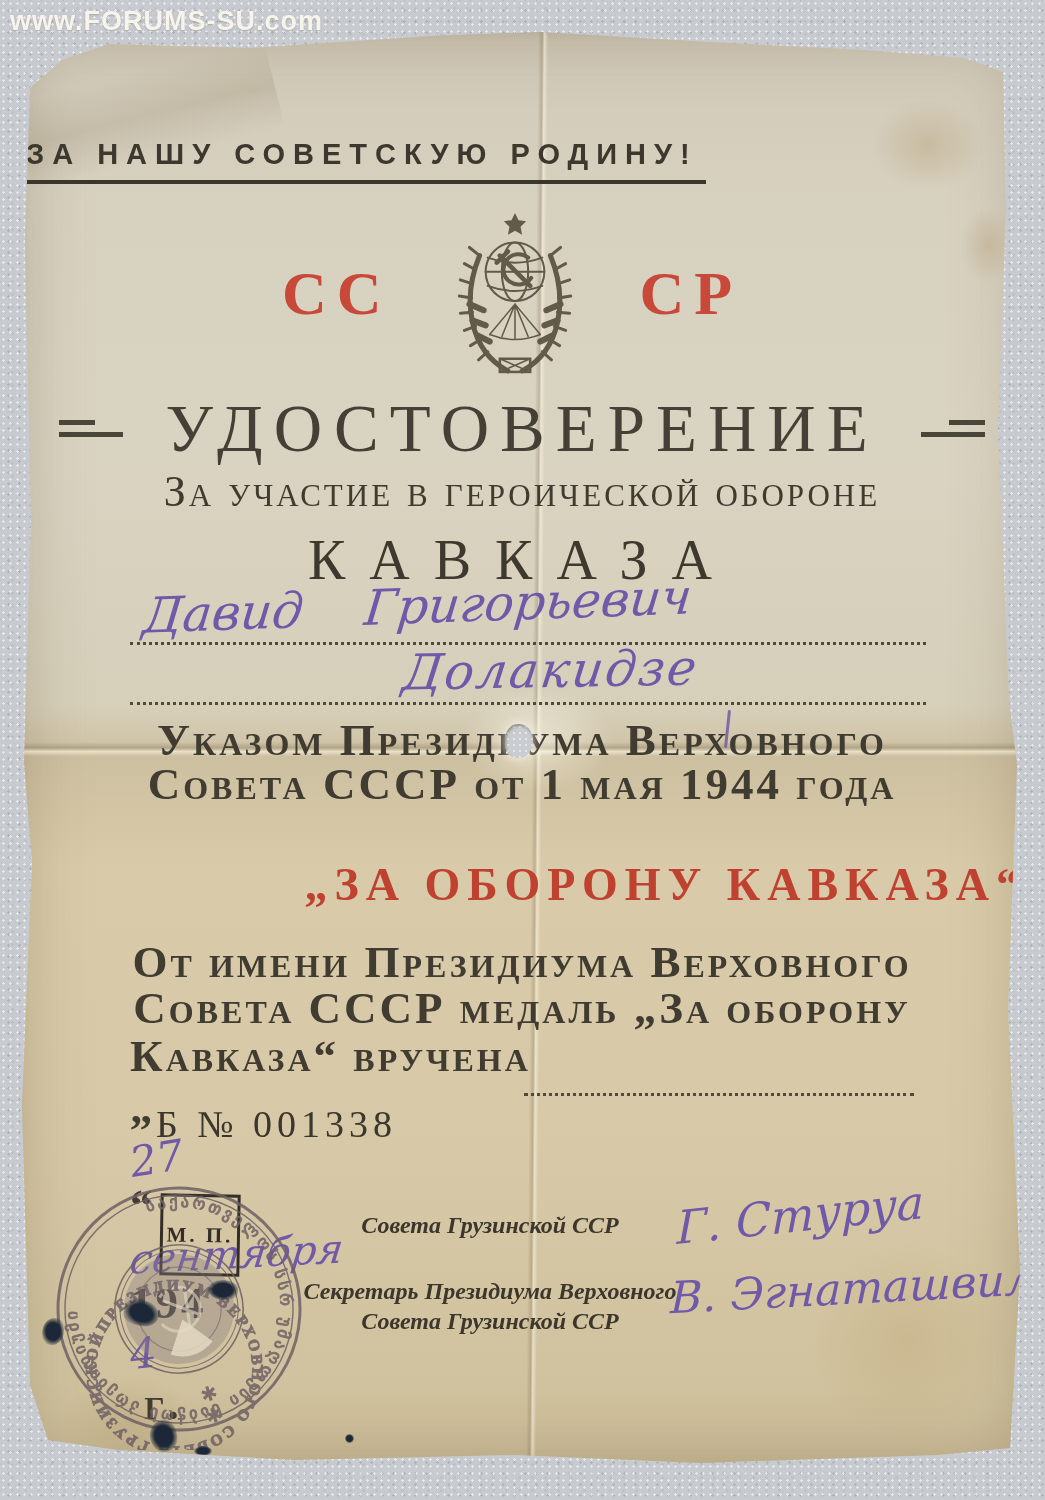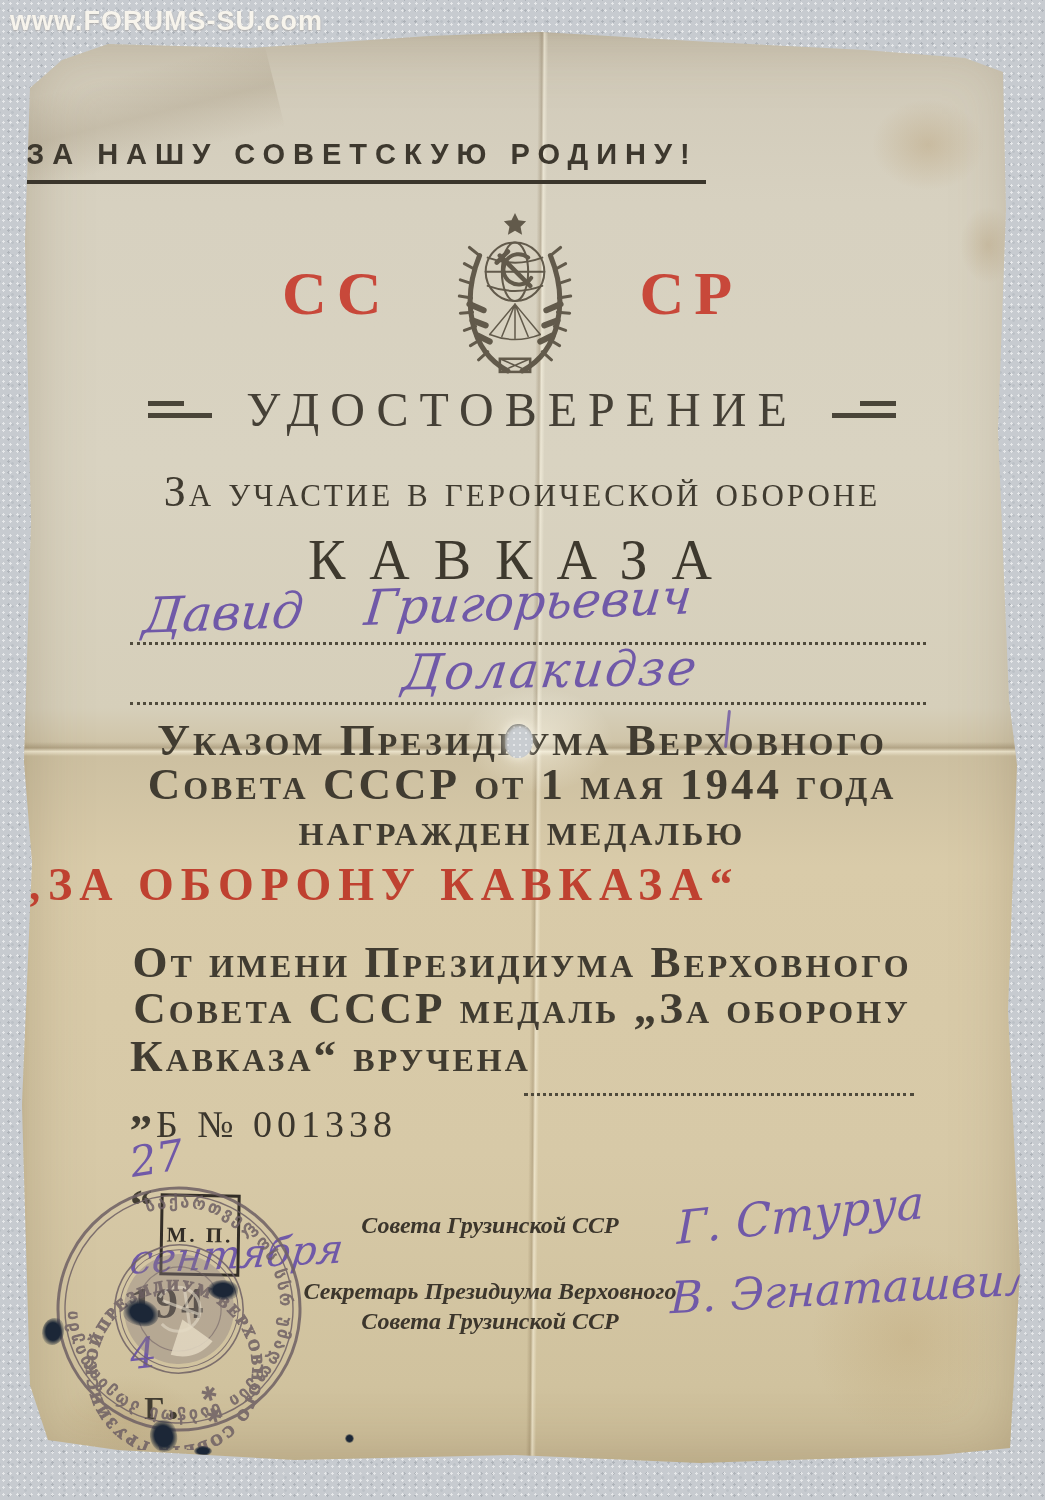--- a/index.html
+++ b/index.html
@@ -34,41 +34,41 @@
   .hole{left:487px;top:694px;width:28px;height:34px;border-radius:48% 52% 55% 45%;
     background-color:#c9cdd1;
     background-image:radial-gradient(rgba(255,255,255,.5) 1px,transparent 1.3px);background-size:6px 6px;
     box-shadow:inset 1px 2px 3px rgba(90,80,55,.5),0 0 12px rgba(255,253,240,.8);}
   .slogan{left:0;right:0;top:108px;text-align:left;}
   .slogan span{display:inline-block;font-family:"Liberation Sans",sans-serif;font-weight:bold;
     font-size:29px;letter-spacing:8px;color:#3d382e;border-bottom:4px solid #3b362c;padding:0 8px 9px;}
   .emblem-row{left:0;right:20px;top:168px;height:190px;display:flex;justify-content:center;align-items:center;gap:48px;}
   .cc,.cp{font-family:"Liberation Serif",serif;font-weight:bold;font-size:62px;letter-spacing:10px;color:#c8483a;}
   .title-row{left:0;right:0;top:352px;display:flex;justify-content:center;align-items:center;gap:26px;}
-  .title-row h1{margin:0;font-weight:normal;font-size:48px;letter-spacing:11px;color:#45403а;color:#454036;}
+  .title-row h1{margin:8px;font-weight:normal;font-size:67px;letter-spacing:11px;color:#45403а;color:#454036;}
   .deco{width:72px;}
   .deco div{height:5px;background:#4a4539;}
   .deco .d1{width:36px;margin-bottom:7px;}
   .deco .d2{width:64px;}
   .deco.right .d1{margin-left:36px;}
   .deco.right .d2{margin-left:8px;}
   .smallcaps{font-variant:small-caps;}
   .subtitle{left:0;right:0;top:436px;text-align:center;font-family:"Liberation Serif",serif;
     font-weight:normal;font-size:44px;letter-spacing:3px;color:#403b30;}
   .kavkaza{left:0;right:0;top:498px;text-align:center;font-weight:normal;font-size:56px;letter-spacing:24px;color:#3e392e;}
   .dotline{border-bottom:3px dotted #4f4a3c;height:0;}
   .dot1{left:112px;width:796px;top:612px;}
   .dot2{left:112px;width:796px;top:672px;}
   .hand{font-family:"DejaVu Serif",serif;font-style:italic;color:#7059a8;}
   .name1{left:125px;top:548px;font-size:49px;word-spacing:46px;transform:rotate(-2deg) skewX(-8deg);}
   .name2{left:385px;top:612px;font-size:49px;letter-spacing:2px;transform:rotate(-1deg) skewX(-8deg);}
   .par{left:0;right:0;text-align:center;font-family:"Liberation Serif",serif;font-weight:bold;
     font-variant:small-caps;font-size:45px;letter-spacing:3px;color:#413c31;}
   .decree1{top:684px;} .decree2{top:728px;} .decree3{top:774px;}
-  .medal{left:0;right:0;top:828px;text-align:left;font-weight:bold;font-size:46px;letter-spacing:7px;color:#bf4130;}
+  .medal{left:0;right:0;top:828px;text-align:right;font-weight:bold;font-size:46px;letter-spacing:7px;color:#bf4130;}
   .award1{top:906px;} .award2{top:952px;}
   .award3{left:98px;top:1000px;height:78px;}
   .a3row{display:flex;align-items:baseline;white-space:pre;flex-direction:column;}
   .a3row .pr{font-family:"Liberation Serif",serif;font-weight:bold;font-variant:small-caps;font-size:45px;letter-spacing:3px;color:#413c31;}
   .a3dot{position:absolute;left:408px;width:390px;bottom:12px;border-bottom:3px dotted #4f4a3c;}
   .hday{font-size:42px;margin:0 6px -4px 10px;transform:rotate(-9deg);display:inline-block;}
   .hmonth{font-size:40px;margin:0 -2px 0 14px;transform:rotate(-3deg) skewX(-10deg);display:inline-block;}
   .hyear{font-size:42px;margin-left:2px;transform:rotate(-6deg);display:inline-block;}
   .serial{left:138px;top:1072px;font-size:38px;letter-spacing:5px;color:#3c372d;}
   
@@ -157,21 +157,20 @@
     <div class="abs subtitle smallcaps">За участие в героической обороне</div>
     <div class="abs kavkaza">КАВКАЗА</div>
 
     <div class="abs dotline dot1"></div>
     <div class="abs dotline dot2"></div>
     <div class="abs hand name1">Давид Григорьевич</div>
     <div class="abs hand name2">Долакидзе</div>
 
     <div class="abs par decree1">Указом Президиума Верховного</div>
     <div class="abs par decree2">Совета СССР от 1 мая 1944 года</div>
-    <div class="abs par decree3">награжден медалью</div>
     <div class="shade penstroke"></div>
 
     <div class="abs medal">„ЗА ОБОРОНУ КАВКАЗА“</div>
 
     <div class="abs par award1">От имени Президиума Верховного</div>
     <div class="abs par award2">Совета СССР медаль „За оборону</div>
     <div class="abs award3">
       <div class="a3dot"></div>
       <div class="a3row">
         <span class="pr">Кавказа“ вручена </span>

